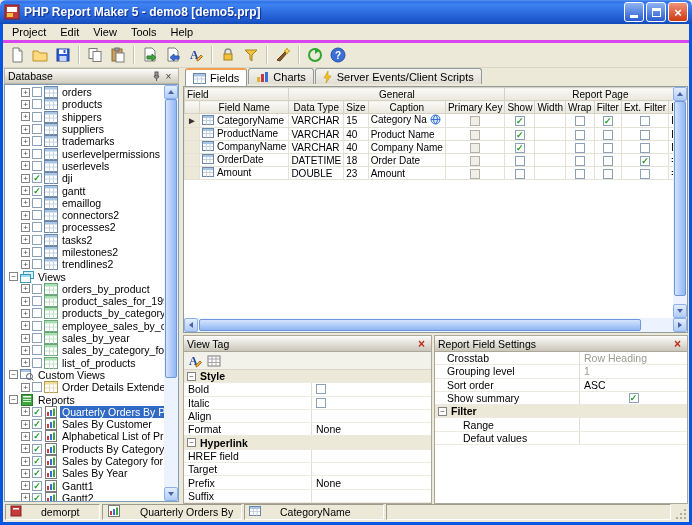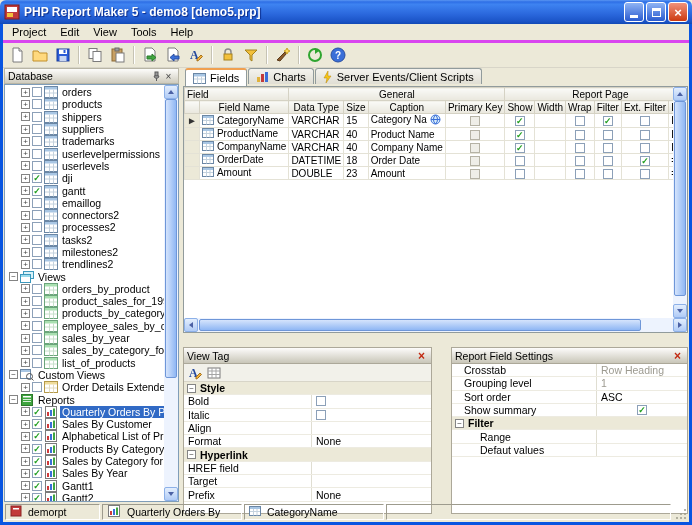--- a/index.html
+++ b/index.html
@@ -69,21 +69,21 @@
   .hscroll{height:14px;flex:0 0 14px;display:flex;background:#EDF3FE}
   .sb-btn{width:14px;height:14px;flex:0 0 14px;background:linear-gradient(#E3EEFD,#B0CBF6);border:1px solid #8CB0E8;border-radius:2px;display:flex;align-items:center;justify-content:center}
   .sb-track{flex:1;position:relative}
   .sb-thumb-v{position:absolute;left:1px;right:1px;top:0;background:linear-gradient(90deg,#D5E4FC,#8FB7F4);border:1px solid #6E96D8;border-radius:2px}
   .sb-thumb-h{position:absolute;top:1px;bottom:1px;left:1px;background:linear-gradient(#D5E4FC,#8FB7F4);border:1px solid #6E96D8;border-radius:2px}
   .arr-up{width:0;height:0;border-left:3px solid transparent;border-right:3px solid transparent;border-bottom:4px solid #4B61A5}
   .arr-down{width:0;height:0;border-left:3px solid transparent;border-right:3px solid transparent;border-top:4px solid #4B61A5}
   .arr-left{width:0;height:0;border-top:3px solid transparent;border-bottom:3px solid transparent;border-right:4px solid #4B61A5}
   .arr-right{width:0;height:0;border-top:3px solid transparent;border-bottom:3px solid transparent;border-left:4px solid #4B61A5}
   
-  .bottom{flex:0 0 167px;display:flex;gap:19px;margin-top:14px;min-width:0}
+  .bottom{flex:0 0 167px;display:flex;gap:2px;margin-top:2px;min-width:0}
   .tool-panel{background:#fff;border:1px solid #ACA899;display:flex;flex-direction:column;overflow:hidden}
   .tool-panel.vt{width:249px;flex:0 0 249px}
   .tool-panel.rfs{flex:1}
   .tp-header{height:16px;flex:0 0 16px;display:flex;align-items:center;padding:0 3px;font-size:10.5px;
     background:linear-gradient(#FDFCFB,#C9C6B8);border-bottom:1px solid #ACA899}
   .tp-header .tp-title{flex:1}
   .tp-close{width:13px;height:13px;display:flex;align-items:center;justify-content:center;color:#C22A12;font-weight:bold;font-size:12px}
   .tp-toolbar{height:18px;flex:0 0 18px;display:flex;align-items:center;gap:3px;padding:0 3px;background:#F2F1EA;border-bottom:1px solid #D8D5C8}
   .tp-tbtn{width:16px;height:16px;display:flex;align-items:center;justify-content:center}
   .props{flex:1;overflow:hidden}
@@ -91,21 +91,21 @@
   .prop-row.group{background:#ECE9D8;font-weight:bold;align-items:center}
   .gbox{width:9px;height:9px;border:1px solid #848484;background:#fff;font-size:8px;line-height:7px;text-align:center;color:#444;font-weight:normal;margin:0 4px 0 3px}
   .prop-name{width:128px;flex:0 0 128px;padding-left:4px;display:flex;align-items:center;border-right:1px solid #E0DED2;overflow:hidden;white-space:nowrap}
   .rfs .prop-name{width:145px;flex:0 0 145px;padding-left:12px}
   .prop-row.indent .prop-name{padding-left:28px}
   .prop-value{flex:1;display:flex;align-items:center;padding-left:4px;overflow:hidden;white-space:nowrap}
   .prop-value.disabled{color:#9C9A90}
   .prop-value.center{justify-content:center;padding-left:0}
   
   .statusbar{height:20px;flex:0 0 20px;display:flex;gap:2px;align-items:center;padding:2px 2px 2px 2px}
-  .status-section{height:16px;display:flex;align-items:center;gap:6px;padding:0 4px;font-size:10.5px;
+  .status-section{height:16px;display:flex;align-items:center;gap:19px;padding:0 4px;font-size:10.5px;
     border:1px solid;border-color:#9D9B8D #FFFFFF #FFFFFF #9D9B8D;overflow:hidden;white-space:nowrap}
   .ss-1{width:95px;flex:0 0 95px}.ss-2{width:140px;flex:0 0 140px}.ss-3{width:140px;flex:0 0 140px}
   .ss-fill{flex:1}
   .grip{width:14px;height:16px;display:flex;align-items:flex-end;justify-content:flex-end}
 </style>
 </head>
 <body>
 
 <div class="xp-window">
   <div class="titlebar">
@@ -949,20 +949,24 @@
                   <span class="prop-value"></span>
                 </div>
                 <div class="prop-row">
                   <span class="prop-name">Target</span>
                   <span class="prop-value"></span>
                 </div>
                 <div class="prop-row">
                   <span class="prop-name">Prefix</span>
                   <span class="prop-value">None</span>
                 </div>
+                <div class="prop-row">
+                  <span class="prop-name">Suffix</span>
+                  <span class="prop-value"></span>
+                </div>
               </div>
           </div>
 
           <div class="tool-panel rfs">
             <div class="tp-header">
               <span class="tp-title">Report Field Settings</span>
               <span class="tp-close">×</span>
             </div>
             <div class="props">
                 <div class="prop-row">

